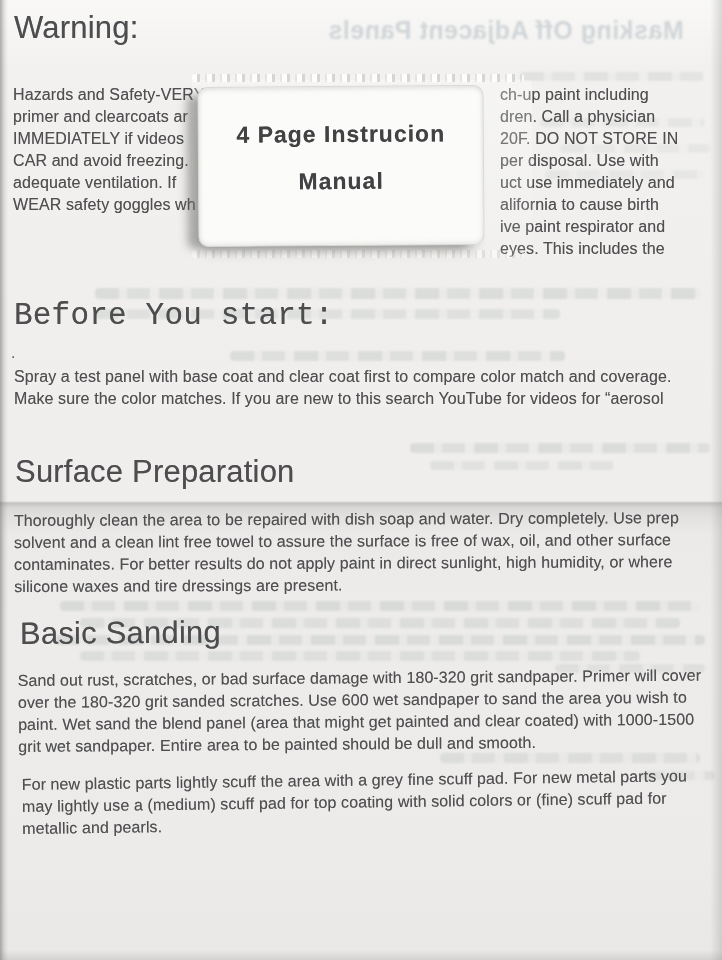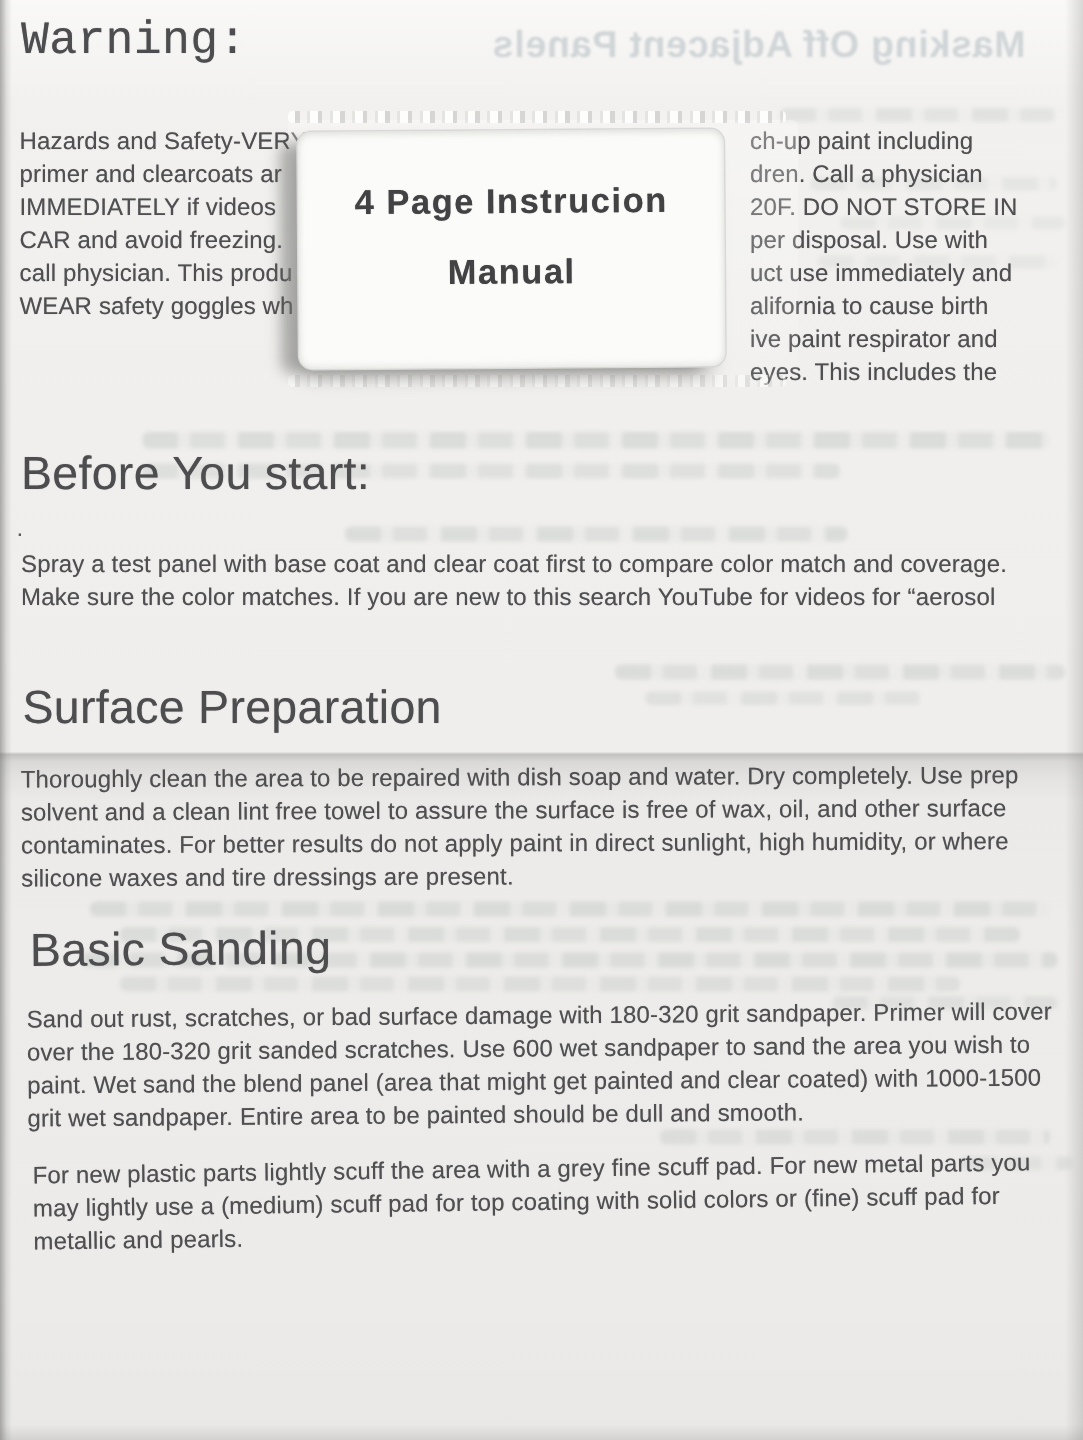--- a/index.html
+++ b/index.html
@@ -87,28 +87,28 @@
       <div class="abs smudge" style="left: 430px; top: 461px; width: 185px; height: 9px; opacity: 0.55;"></div>
       <div class="abs smudge" style="left: 60px; top: 601px; width: 640px; height: 10px; opacity: 0.7;"></div>
       <div class="abs smudge" style="left: 80px; top: 618px; width: 600px; height: 10px; opacity: 0.65;"></div>
       <div class="abs smudge" style="left: 55px; top: 635px; width: 650px; height: 10px; opacity: 0.7;"></div>
       <div class="abs smudge" style="left: 80px; top: 651px; width: 560px; height: 10px; opacity: 0.6;"></div>
       <div class="abs smudge" style="left: 555px; top: 664px; width: 150px; height: 9px; opacity: 0.5;"></div>
       <div class="abs smudge" style="left: 440px; top: 753px; width: 260px; height: 10px; opacity: 0.6;"></div>
       <div class="abs smudge" style="left: 640px; top: 771px; width: 75px; height: 9px; opacity: 0.5;"></div>
     </div>
 
-  <div class="abs h h1" style="left:14px;top:10px;font-family:Liberation Mono, monospace;">Warning:</div>
+  <div class="abs h h1" style="left:14px;top:10px;">Warning:</div>
 
   <div class="abs wcol" style="left:13px;top:84px;">
       <div class="tline">Hazards and Safety-VERY</div>
       <div class="tline">primer and clearcoats ar</div>
       <div class="tline">IMMEDIATELY if videos</div>
       <div class="tline">CAR and avoid freezing.</div>
-      <div class="tline">call physician. This produ</div>
+      <div class="tline">adequate ventilation. If</div>
       <div class="tline">WEAR safety goggles wh</div>
     </div>
 
   <div class="abs wcol" style="left:500px;top:84px;">
       <div class="tline">ch-up paint including</div>
       <div class="tline">dren. Call a physician</div>
       <div class="tline">20F. DO NOT STORE IN</div>
       <div class="tline">per disposal. Use with</div>
       <div class="tline">uct use immediately and</div>
       <div class="tline">alifornia to cause birth</div>
@@ -118,21 +118,21 @@
 
   <div class="abs bag-sheen" style="left:192px;top:80px;width:340px;height:172px;border-radius:4px;"></div>
   <div class="abs bag-dots" style="left:192px;top:74px;width:332px;"></div>
   <div class="abs bag-dots" style="left:192px;top:250px;width:332px;opacity:0.55;"></div>
 
   <div class="abs sticker">
     <div class="stext s1">4 Page Instrucion</div>
     <div class="stext s2">Manual</div>
   </div>
 
-  <div class="abs h h1" style="left:14px;top:298px;">Before You start:</div>
+  <div class="abs h h1" style="left:14px;top:298px;font-family:Liberation Mono, monospace;">Before You start:</div>
   <div class="abs stray" style="left:11px;top:344px;">.</div>
   <div class="abs para" style="left:14px;top:366px;">
       <div class="tline">Spray a test panel with base coat and clear coat first to compare color match and coverage.</div>
       <div class="tline">Make sure the color matches.  If you are new to this search YouTube for videos for “aerosol</div>
     </div>
 
   <div class="abs h h1" style="left:15px;top:454px;">Surface Preparation</div>
   <div class="abs para tilt-a" style="left:14px;top:510px;">
       <div class="tline">Thoroughly clean the area to be repaired with dish soap and water.  Dry completely. Use prep</div>
       <div class="tline">solvent and a clean lint free towel to assure the surface is free of wax, oil, and other surface</div>

